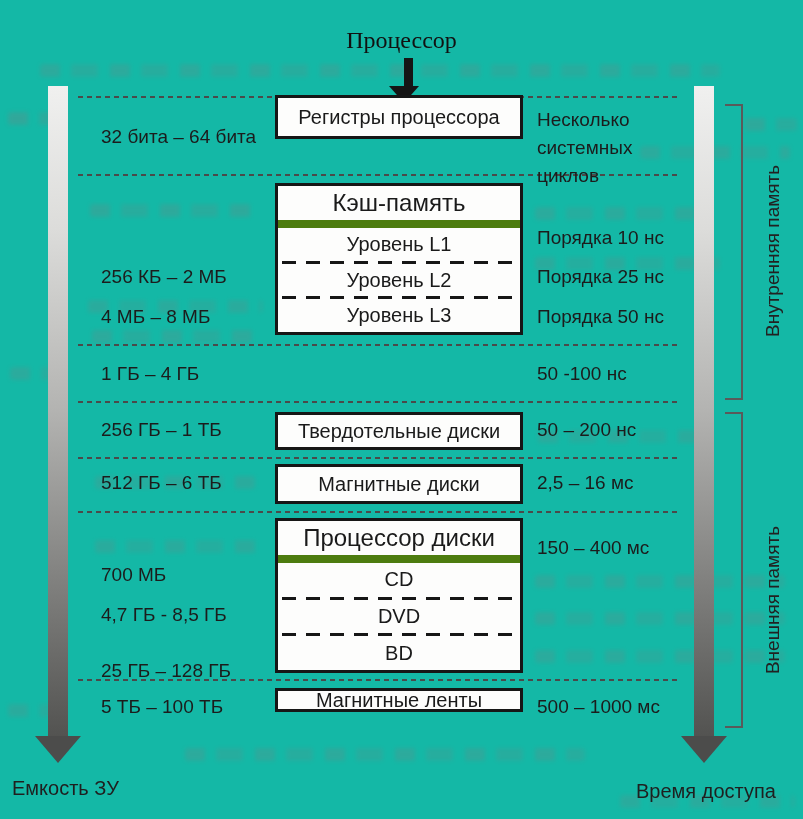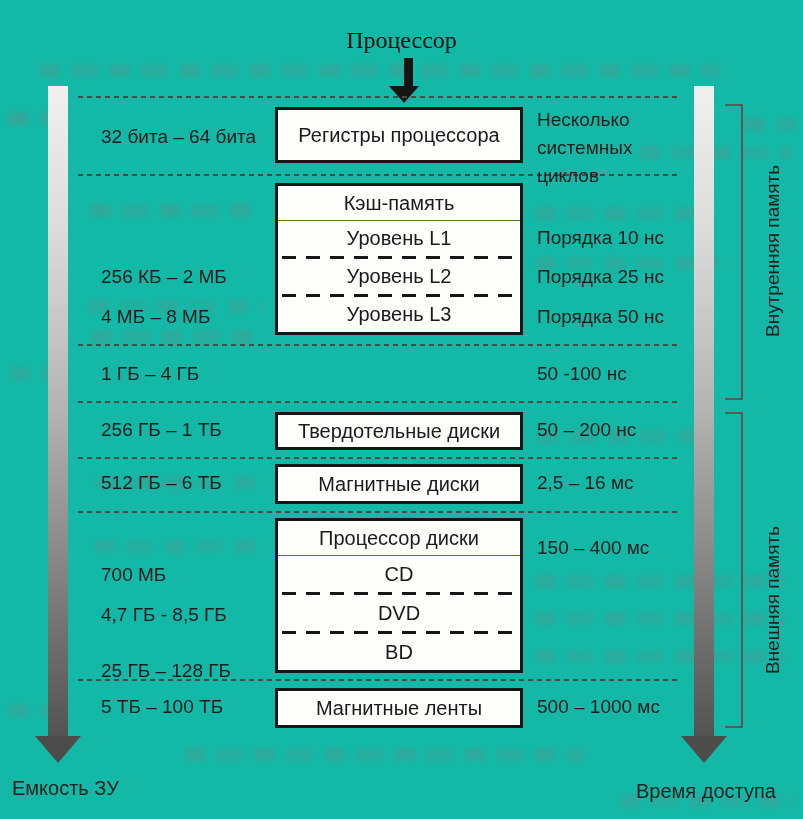--- a/index.html
+++ b/index.html
@@ -20,21 +20,21 @@
 
   
   .sect{position:absolute;left:78px;width:600px;height:2px;
     background:repeating-linear-gradient(90deg,#4a4a4a 0 5px,transparent 5px 9px);}
 
   
   .mbox{position:absolute;left:275px;width:248px;border:3px solid #161616;background:#fdfdfc;
     box-sizing:border-box;display:flex;align-items:center;justify-content:center;
     font-size:20px;color:#1a1a1a;text-align:center;}
   .mbox.stack{flex-direction:column;align-items:stretch;justify-content:flex-start;padding:0;}
-  .bhead{height:34px;border-bottom:1px solid #4d7c0f;display:flex;align-items:center;justify-content:center;font-size:20px;}
+  .bhead{height:34px;border-bottom:8px solid #4d7c0f;display:flex;align-items:center;justify-content:center;font-size:24px;}
   .brow{flex:1;display:flex;align-items:center;justify-content:center;font-size:20px;}
   .bdash{height:3px;margin:0 4px;
     background:repeating-linear-gradient(90deg,#161616 0 14px,transparent 14px 24px);}
 
   
   .cap{position:absolute;left:101px;height:22px;line-height:22px;font-size:19px;white-space:nowrap;}
   .tim{position:absolute;left:537px;height:22px;line-height:22px;font-size:19px;white-space:nowrap;}
   .tim.multi{width:120px;white-space:normal;line-height:28px;height:auto;}
 
   
@@ -91,21 +91,21 @@
   <div class="cap" style="top:266px">256 КБ – 2 МБ</div>
   <div class="cap" style="top:306px">4 МБ – 8 МБ</div>
   <div class="cap" style="top:363px">1 ГБ – 4 ГБ</div>
   <div class="cap" style="top:419px">256 ГБ – 1 ТБ</div>
   <div class="cap" style="top:472px">512 ГБ – 6 ТБ</div>
   <div class="cap" style="top:564px">700 МБ</div>
   <div class="cap" style="top:604px">4,7 ГБ - 8,5 ГБ</div>
   <div class="cap" style="top:660px">25 ГБ – 128 ГБ</div>
   <div class="cap" style="top:696px">5 ТБ – 100 ТБ</div>
 
-  <div class="mbox" style="top:107px;height:56px">
+  <div class="mbox" style="top:95px;height:44px">
     <span>Регистры процессора</span>
   </div>
 
   <div class="mbox stack" style="top:183px;height:152px">
     <div class="bhead">Кэш-память</div>
     <div class="brow">Уровень L1</div>
     <div class="bdash"></div>
     <div class="brow">Уровень L2</div>
     <div class="bdash"></div>
     <div class="brow">Уровень L3</div>
@@ -122,21 +122,21 @@
 
   <div class="mbox stack" style="top:518px;height:155px">
     <div class="bhead">Процессор диски</div>
     <div class="brow">CD</div>
     <div class="bdash"></div>
     <div class="brow">DVD</div>
     <div class="bdash"></div>
     <div class="brow">BD</div>
   </div>
 
-  <div class="mbox" style="top:688px;height:40px">
+  <div class="mbox" style="top:688px;height:24px">
     <span>Магнитные ленты</span>
   </div>
 
   <div class="tim multi" style="top:106px">Несколько системных циклов</div>
   <div class="tim" style="top:227px">Порядка 10 нс</div>
   <div class="tim" style="top:266px">Порядка 25 нс</div>
   <div class="tim" style="top:306px">Порядка 50 нс</div>
   <div class="tim" style="top:363px">50 -100 нс</div>
   <div class="tim" style="top:419px">50 – 200 нс</div>
   <div class="tim" style="top:472px">2,5 – 16 мс</div>

